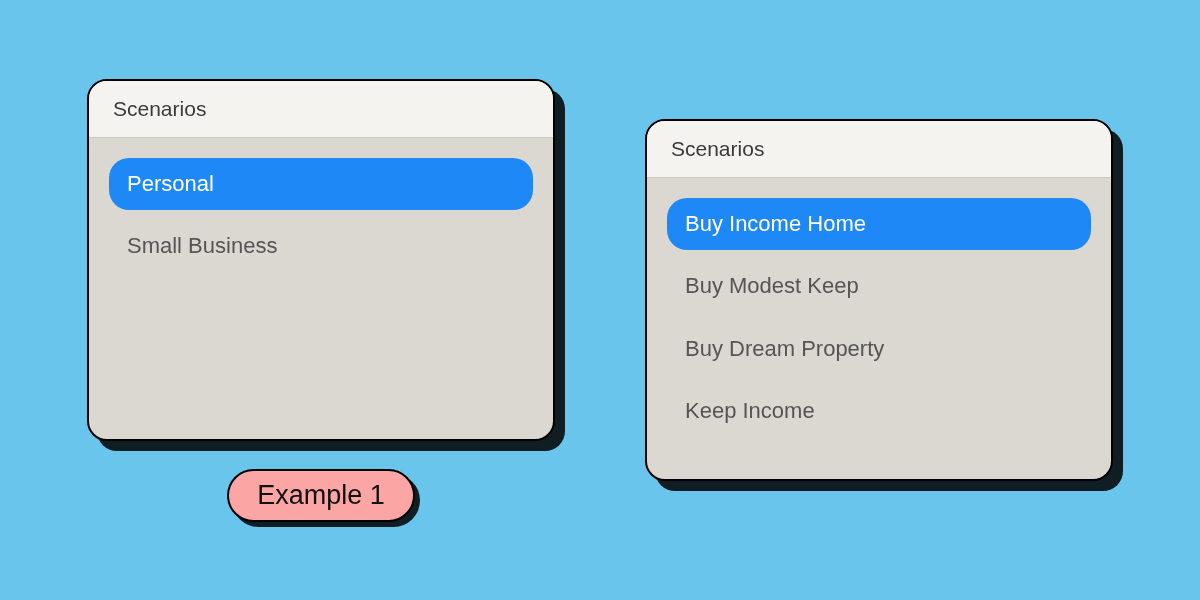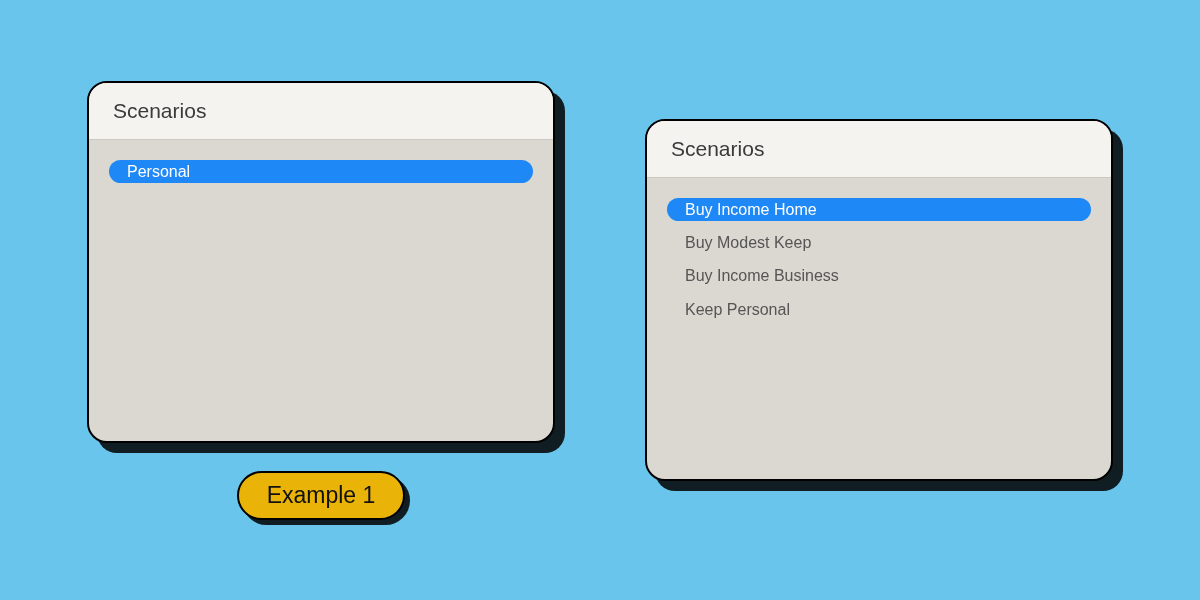--- a/index.html
+++ b/index.html
@@ -41,59 +41,60 @@
       font-weight: 400;
       border-bottom: 1px solid #ccc8bf;
     }
     .panel-body {
       padding: 20px 20px;
       display: flex;
       flex-direction: column;
       gap: 10px;
     }
     .list-item {
-      font-size: 16px;
-      padding: 2px 18px;
+      font-size: 22px;
+      padding: 13px 18px;
       border-radius: 20px;
       color: #555;
       font-weight: 400;
       cursor: pointer;
       line-height: 1.2;
     }
     .list-item.selected {
       background: #1e88f7;
       color: #fff;
     }
     .badge {
-      background: #eab308;
+      background: #fca5a5;
       border: 2px solid #000;
       border-radius: 999px;
       padding: 9px 28px;
-      font-size: 23px;
+      font-size: 27px;
       color: #111;
       font-weight: 400;
       box-shadow: 5px 5px 0 0 rgba(0,0,0,0.85);
     }
   </style>
 </head>
 <body>
 
 <div class="example-wrapper">
   <div class="panel">
     <div class="panel-header">Scenarios</div>
     <div class="panel-body">
       <div class="list-item selected">Personal</div>
+      <div class="list-item">Small Business</div>
     </div>
   </div>
   <div class="badge">Example 1</div>
 </div>
 
 <div class="example-wrapper">
   <div class="panel">
     <div class="panel-header">Scenarios</div>
     <div class="panel-body">
       <div class="list-item selected">Buy Income Home</div>
       <div class="list-item">Buy Modest Keep</div>
-      <div class="list-item">Buy Income Business</div>
-      <div class="list-item">Keep Personal</div>
+      <div class="list-item">Buy Dream Property</div>
+      <div class="list-item">Keep Income</div>
     </div>
   </div>
 </div>
 
 </body></html>

